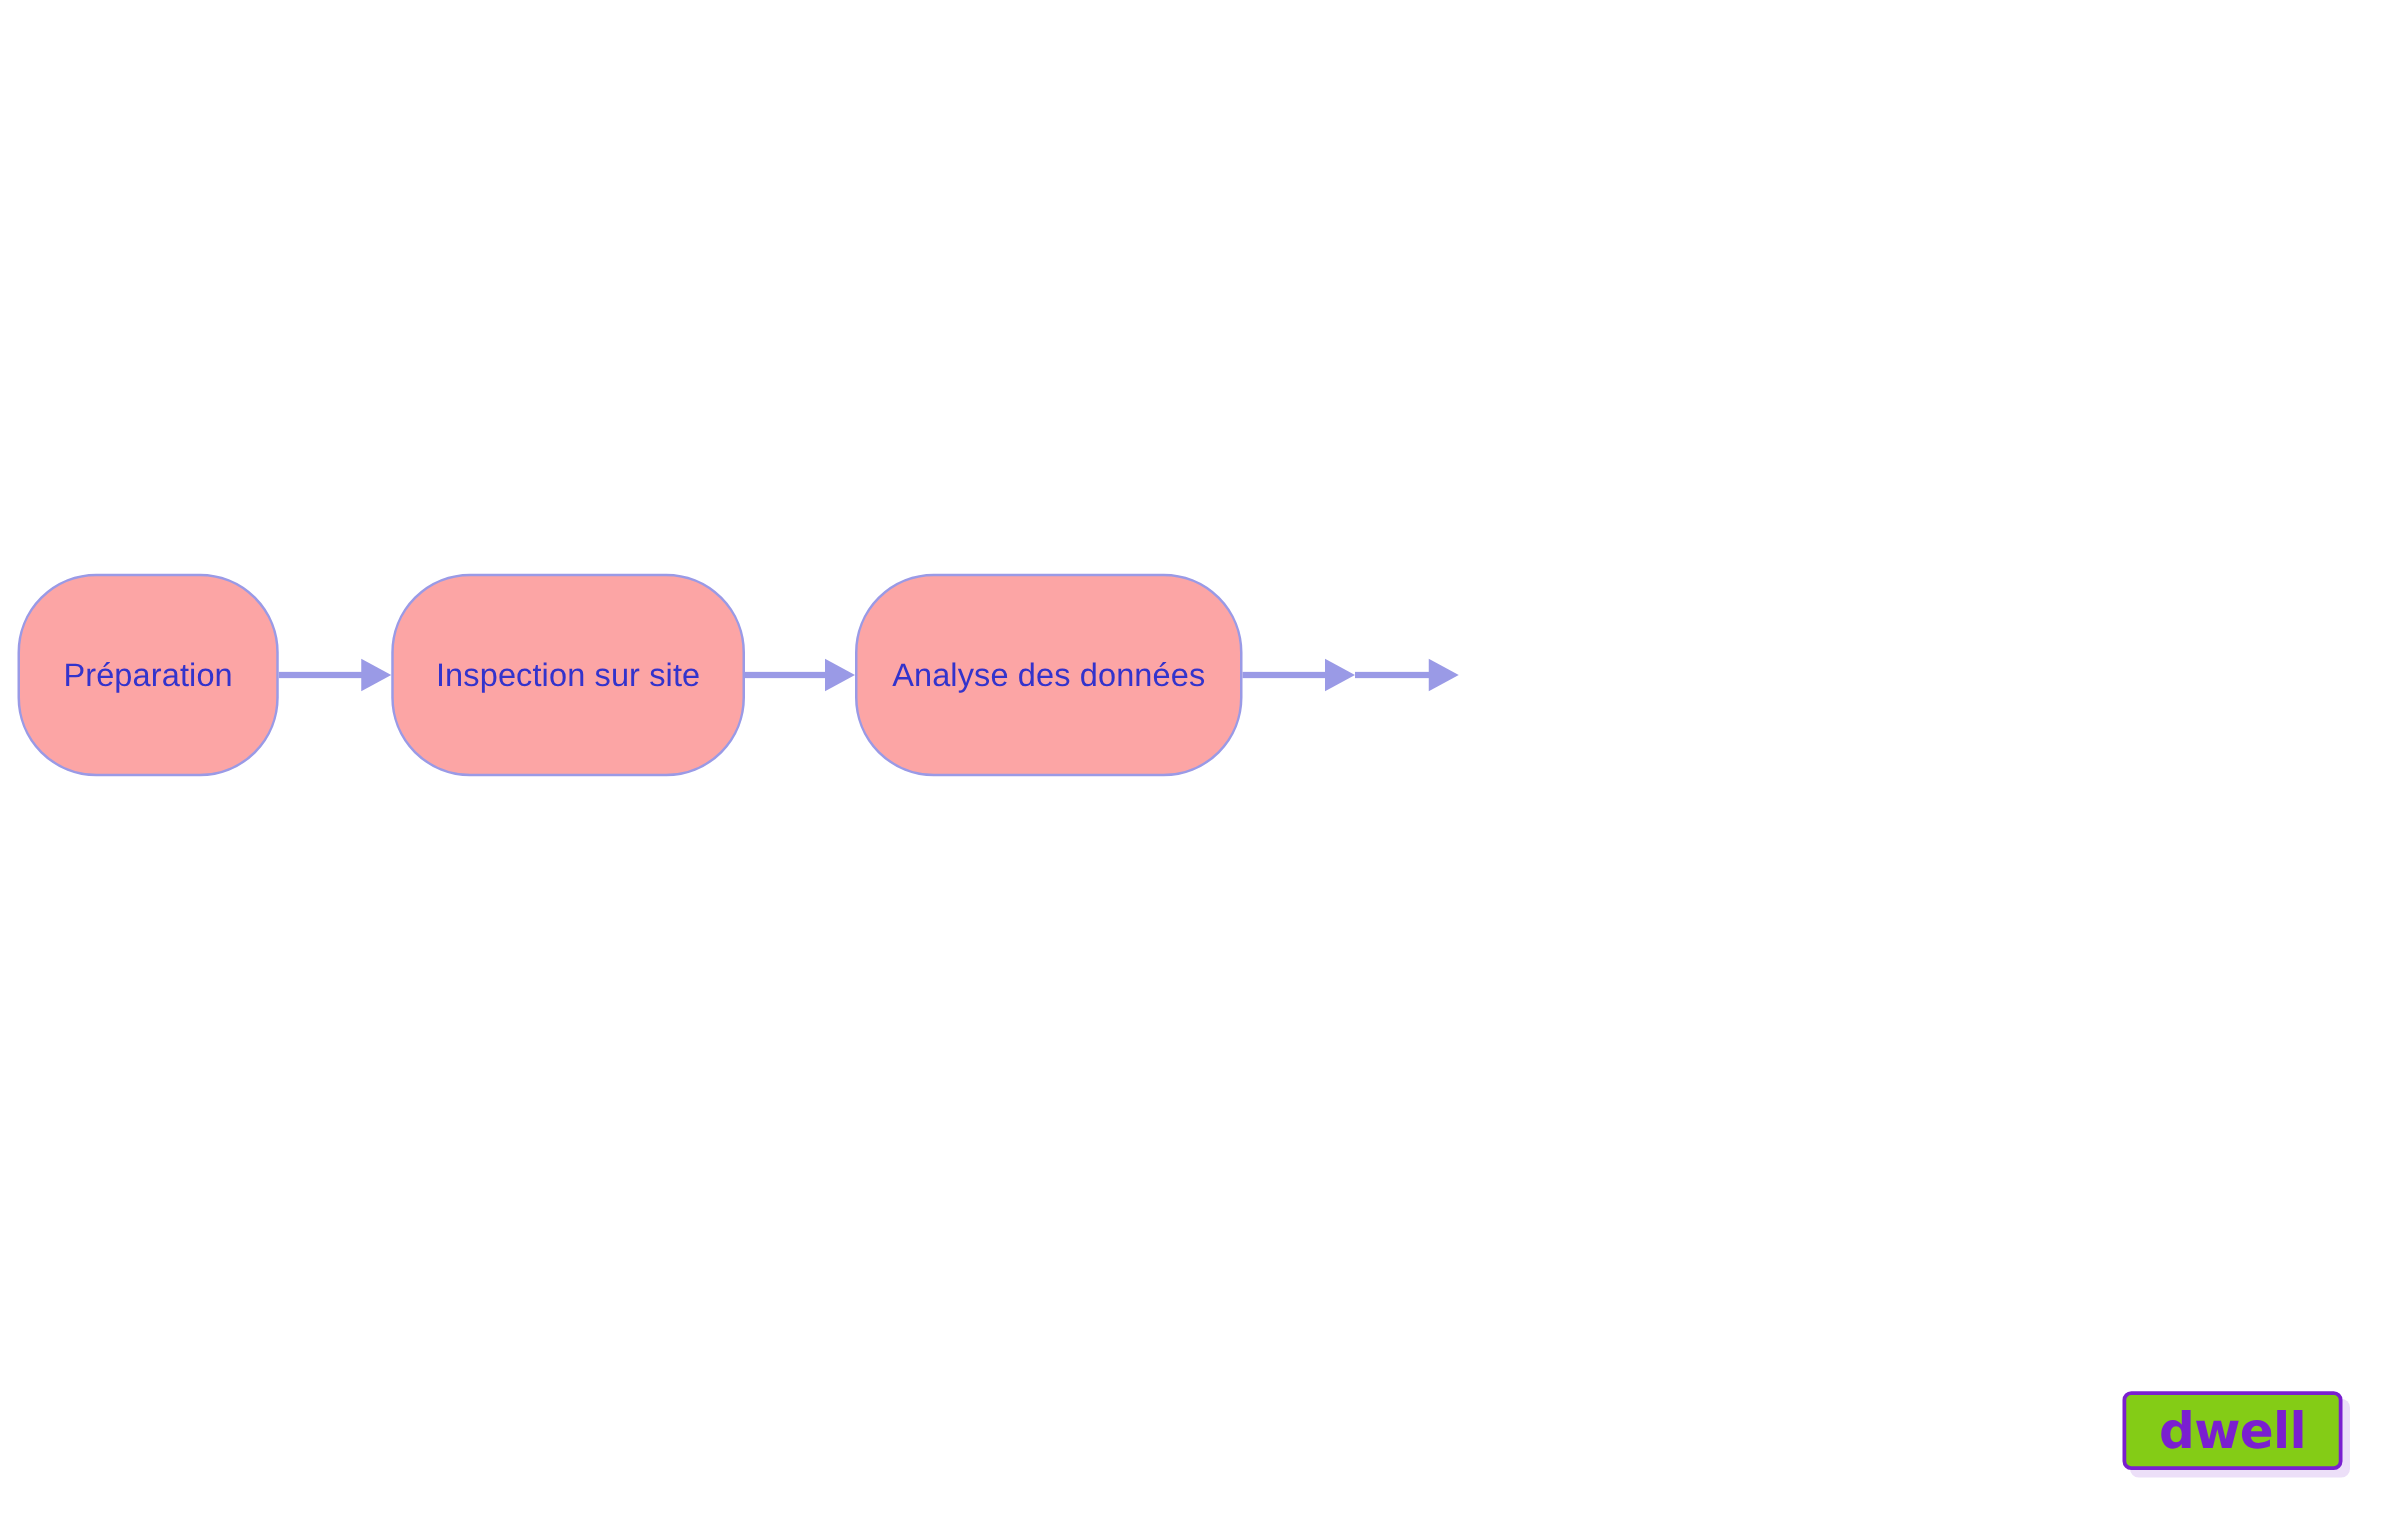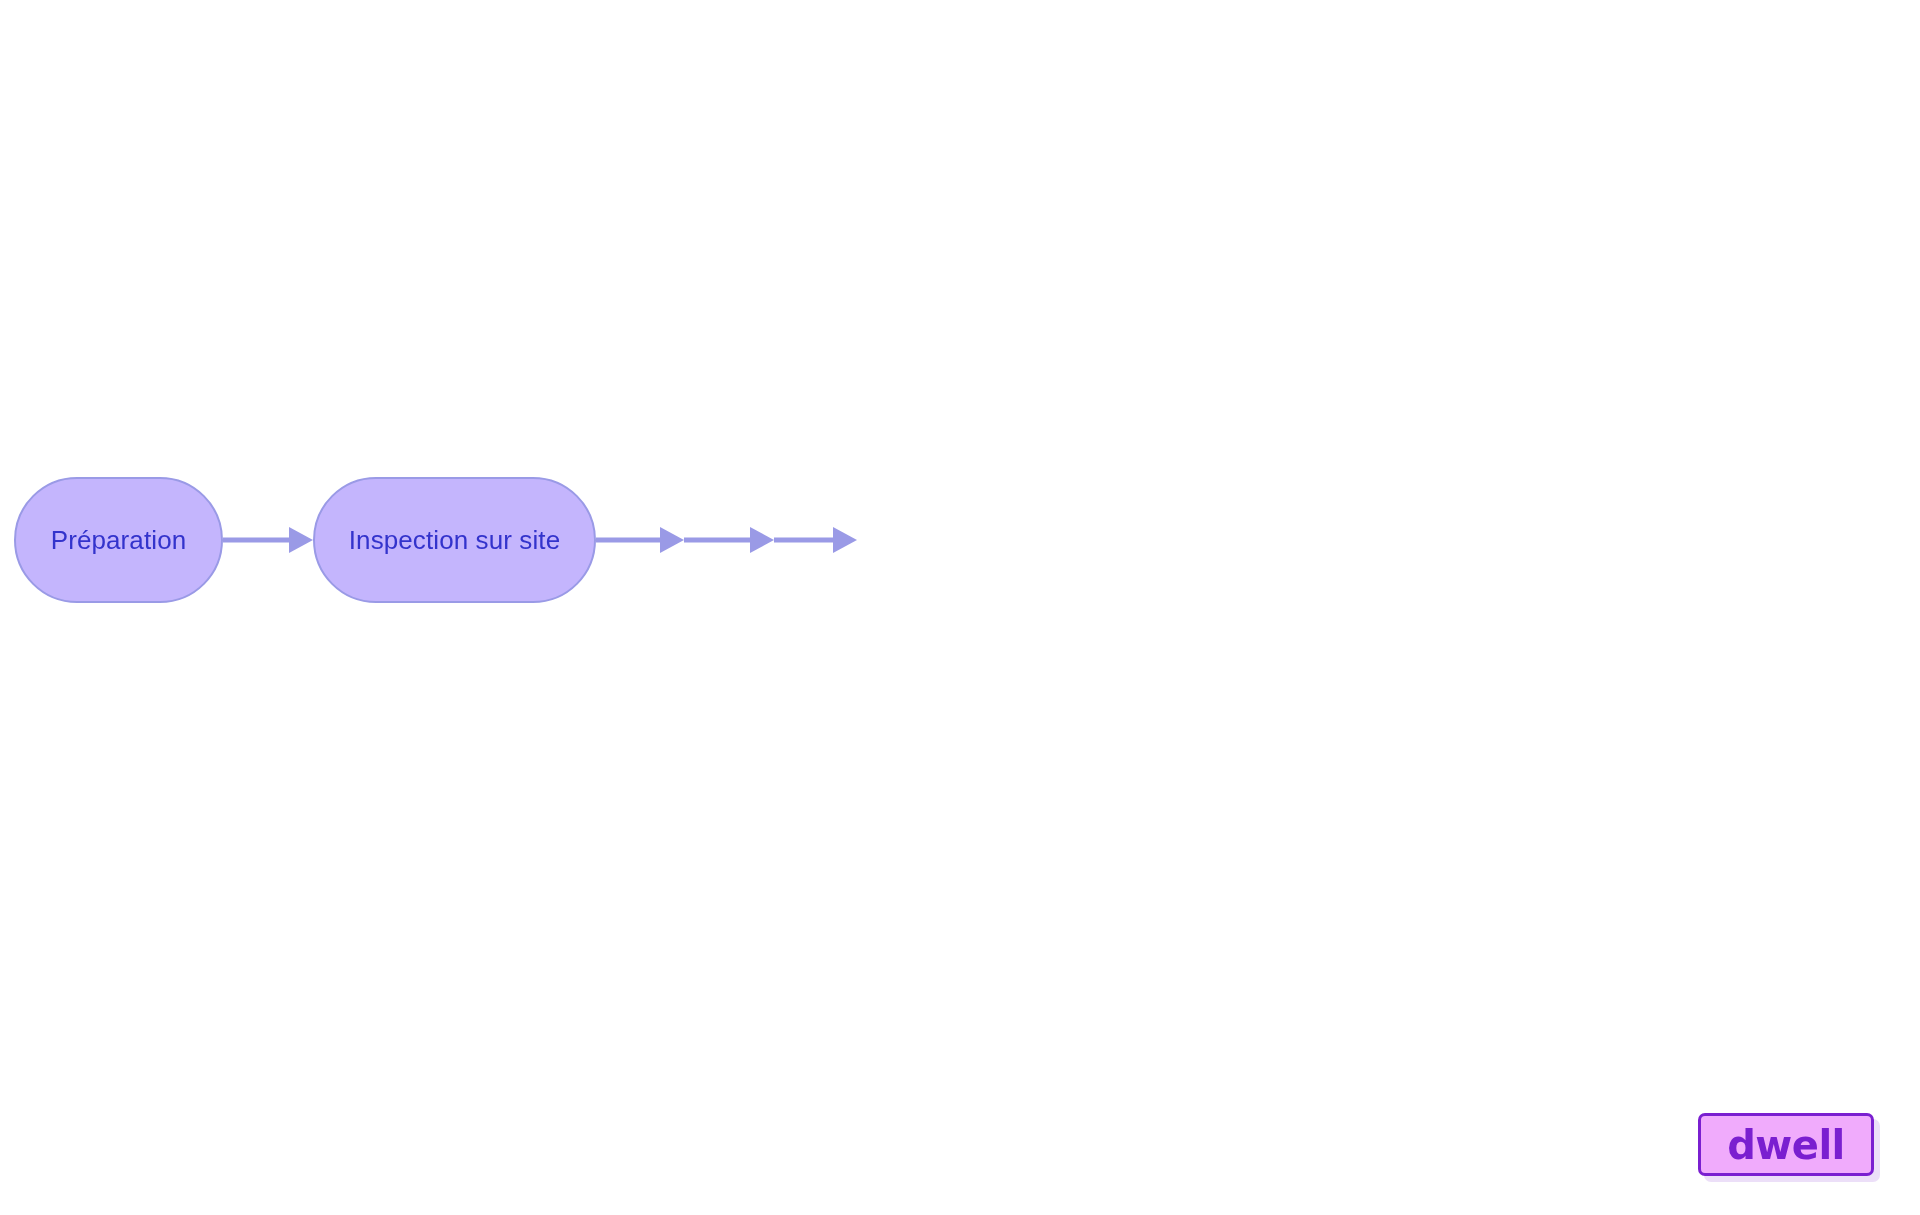--- a/index.html
+++ b/index.html
@@ -33,22 +33,22 @@
     display: flex;
     flex-direction: row;
     align-items: center;
     justify-content: flex-start;
   }
 
   
   .node {
     position: relative;
     box-sizing: border-box;
-    height: 126px;
-    background: #c4b5fd;
+    height: 162px;
+    background: #fca5a5;
     border: 2px solid #9a9ae6;
     border-radius: 63px;
     display: flex;
     align-items: center;
     justify-content: center;
     flex: 0 0 auto;
   }
   .node-label {
     color: #3333cc;
     font-size: 26px;
@@ -102,21 +102,21 @@
   }
 
   
   .logo {
     position: absolute;
     left: 1698px;
     top: 1113px;
     width: 176px;
     height: 63px;
     box-sizing: border-box;
-    background: #f0abfc;
+    background: #84cc16;
     border: 3px solid #7a1fd0;
     border-radius: 7px;
     display: flex;
     align-items: center;
     justify-content: center;
     box-shadow: 6px 6px 0 0 rgba(122, 31, 208, 0.14);
   }
   .logo-text {
     color: #7a1fd0;
     font-size: 40px;
@@ -144,20 +144,23 @@
 
     <div class="node node-w2">
       <span class="node-label">Inspection sur site</span>
     </div>
 
     <div class="connector conn-w2">
       <span class="conn-line"></span>
       <span class="conn-head"></span>
     </div>
 
+    <div class="node node-w3">
+      <span class="node-label">Analyse des données</span>
+    </div>
 
     <div class="connector conn-w3">
       <span class="conn-line"></span>
       <span class="conn-head"></span>
     </div>
 
 
     <div class="connector conn-w4">
       <span class="conn-line"></span>
       <span class="conn-head"></span>

